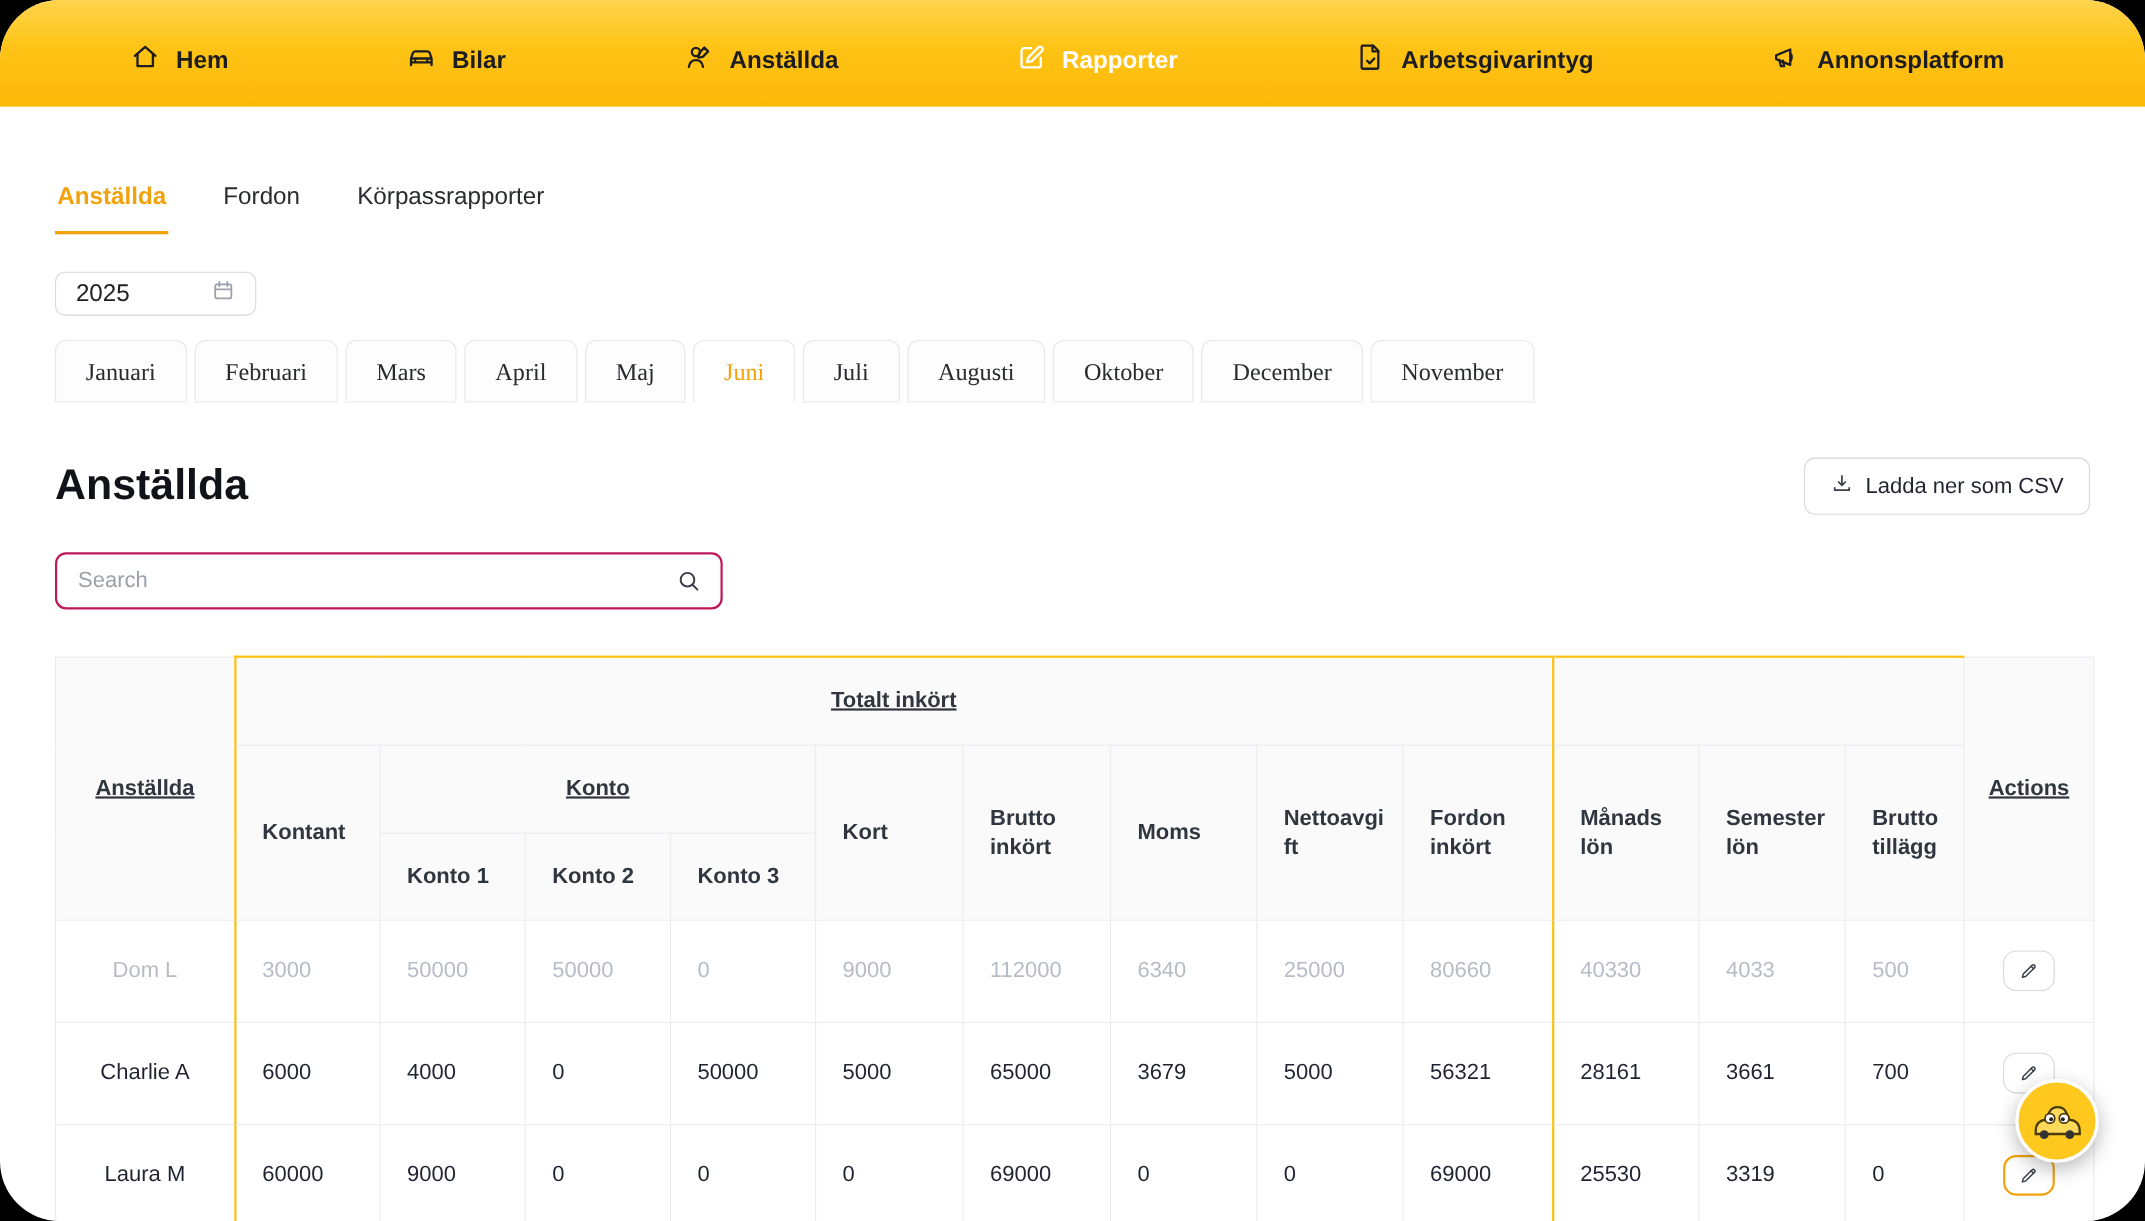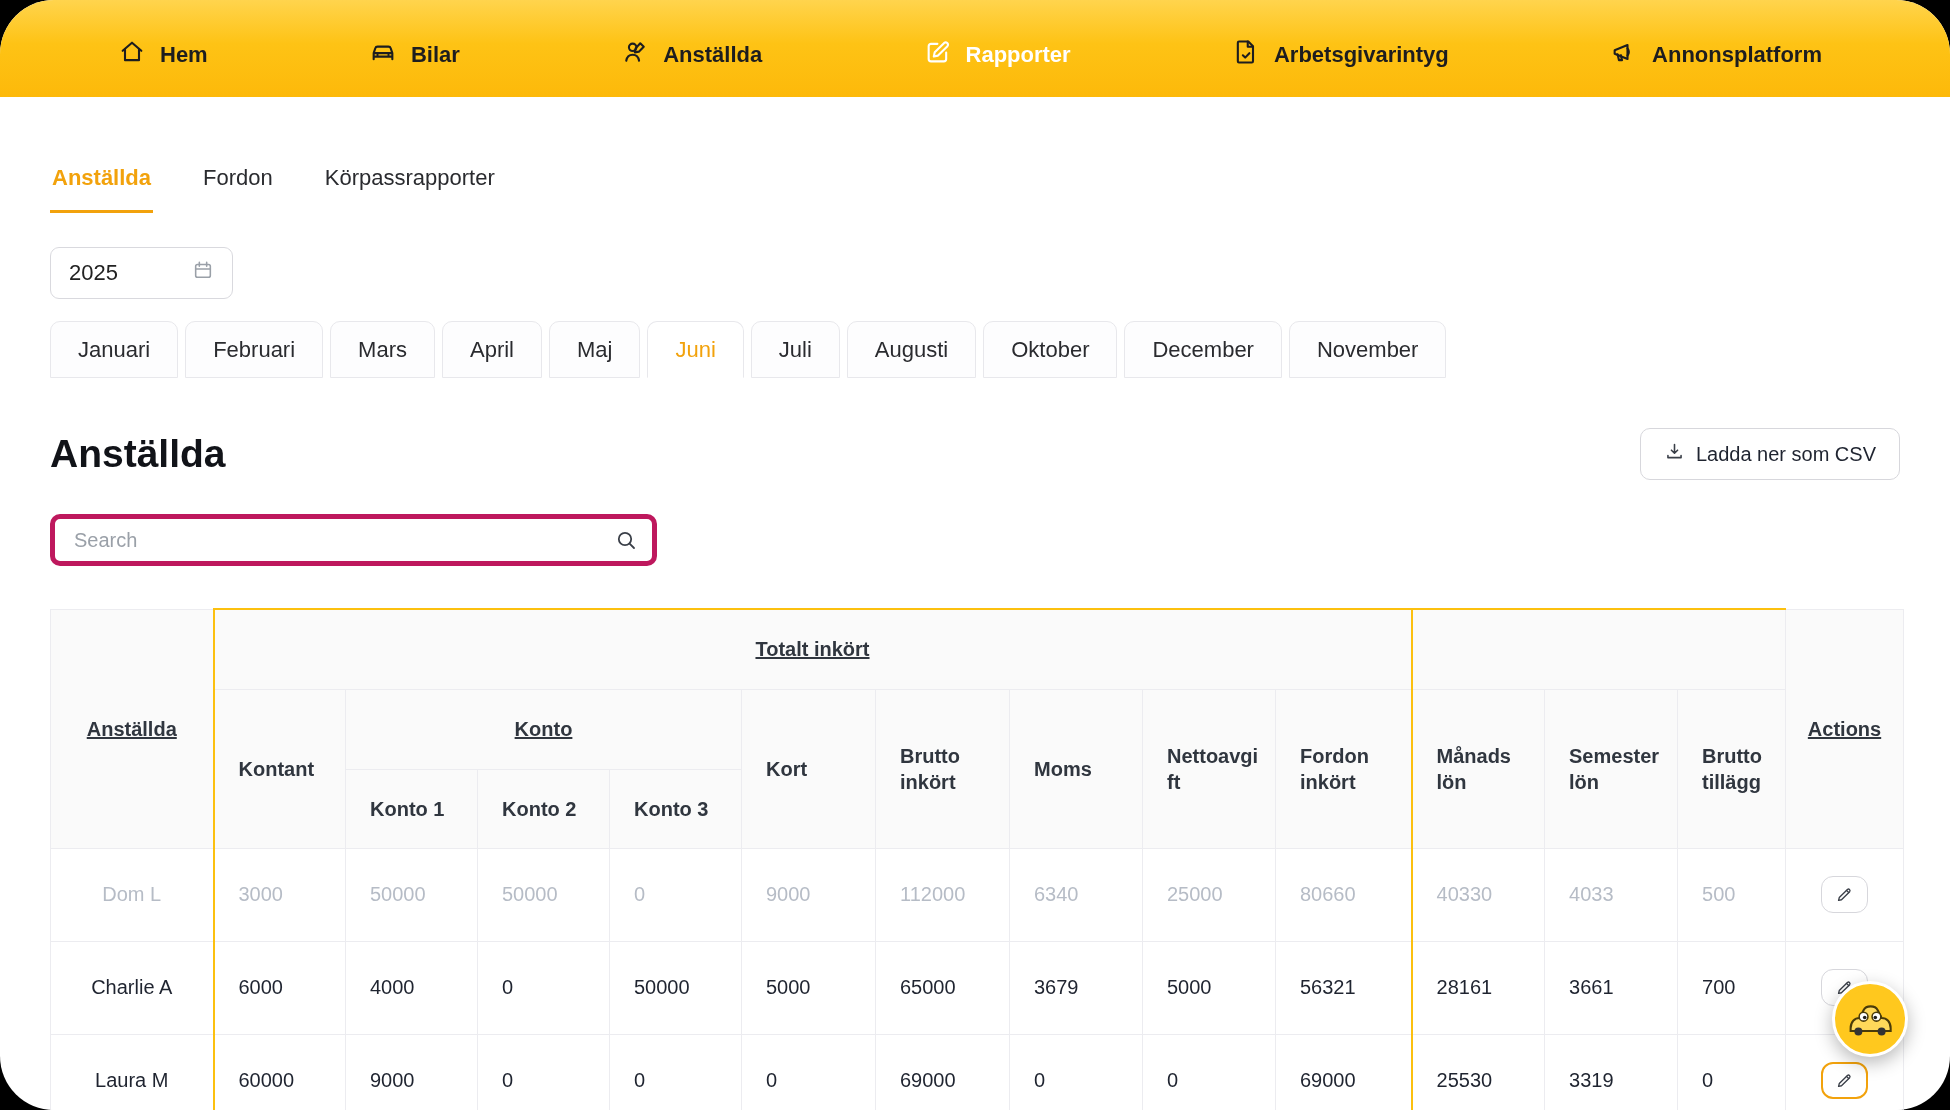--- a/index.html
+++ b/index.html
@@ -18,46 +18,46 @@
 
   .content { padding:0 50px; }
 
   
   .tabs { display:flex; gap:48px; margin-top:68px; }
   .tab { font-size:22px; font-weight:500; color:#2a2b2f; background:none; border:none;
     padding:0 2px 19px 2px; cursor:pointer; font-family:inherit; border-bottom:3px solid transparent; }
   .tab.active { color:#f2a20c; font-weight:600; border-bottom-color:#f2a20c; }
 
   
-  .year-select { width:183px; height:52px; border:1px solid #d9d9de; border-radius:9px;
+  .year-select { width:183px; height:40px; border:1px solid #d9d9de; border-radius:9px;
     display:flex; align-items:center; justify-content:space-between; padding:0 18px;
     font-size:22px; color:#222; margin-top:34px; background:#fff; cursor:pointer; }
   .year-select svg { width:22px; height:22px; stroke:#9aa0a8; fill:none; stroke-width:1.7;
     stroke-linecap:round; }
 
   
   .months { display:flex; gap:7px; margin-top:22px; }
   .month { height:57px; padding:0 27px; display:flex; align-items:center; font-size:22px;
     color:#2a2b2f; background:#fdfdfe; border:1px solid #e8e8ec; border-radius:10px 10px 0 0;
-    cursor:pointer; font-family:Liberation Sans, sans-serif; }
+    cursor:pointer; font-family:Liberation Serif, serif; }
   .month.active { color:#f2a20c; background:#fff; font-weight:500; border-bottom-color:#fff; }
 
   
   .title-row { display:flex; justify-content:space-between; align-items:center; margin-top:50px; }
   .page-title { font-size:39px; font-weight:700; color:#111318; }
   .title-actions { display:flex; gap:16px; }
   .btn { height:52px; border:1px solid #d7d7dc; border-radius:10px; background:#fff;
     font-size:20px; color:#1f2430; display:flex; align-items:center; gap:11px; padding:0 23px;
     cursor:pointer; font-family:inherit; }
   .btn svg { width:21px; height:21px; stroke:#3a3f48; fill:none; stroke-width:1.8; stroke-linecap:round;
     stroke-linejoin:round; }
 
   
   .search { position:relative; width:607px; margin-top:34px; }
-  .search input { width:100%; height:52px; border:5px solid #be185d; border-radius:10px;
+  .search input { width:100%; height:52px; border:2px solid #be185d; border-radius:10px;
     padding:0 56px 0 19px; font-size:20px; color:#1f2430; font-family:inherit; outline:none; }
   .search input::placeholder { color:#9aa0a8; }
   .search .s-icon { position:absolute; right:19px; top:14px; width:24px; height:24px; }
   .search .s-icon svg { width:24px; height:24px; stroke:#3a3f48; fill:none; stroke-width:1.8;
     stroke-linecap:round; }
 
   
   .table-wrap { margin-top:42px; width:1856px; }
   table { border-collapse:collapse; width:1853px; table-layout:fixed; }
   th, td { border:1px solid #ececf0; }

